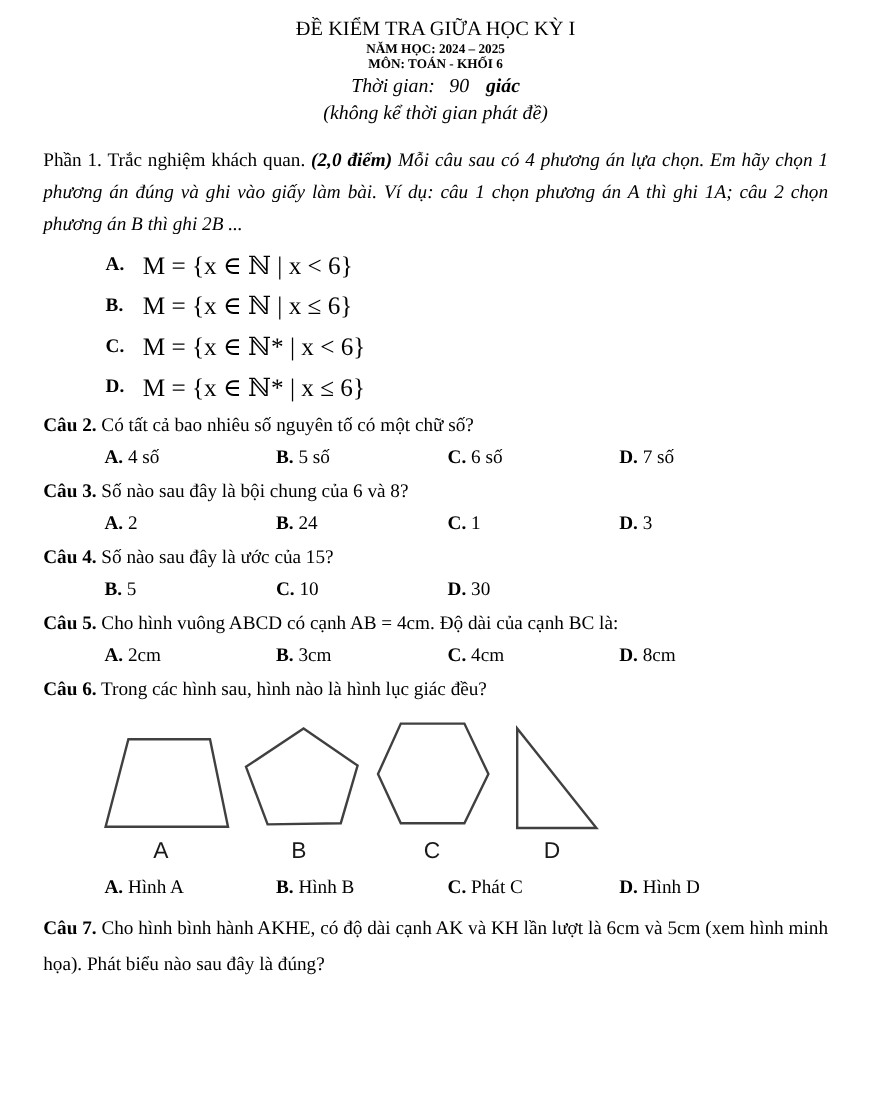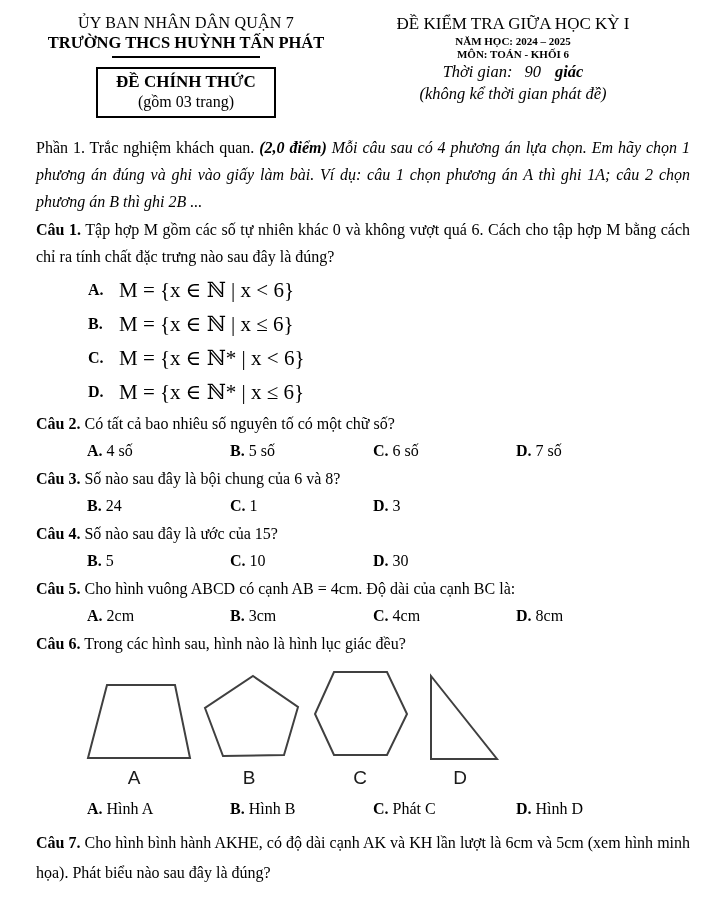--- a/index.html
+++ b/index.html
@@ -63,50 +63,37 @@
     font-family: "Liberation Sans", "DejaVu Sans", sans-serif;
     font-size: 19px; fill: #1a1a1a; text-anchor: middle;
   }
 </style>
 </head>
 <body>
 
 <div class="page">
 
   <div class="header">
-    <div class="h-left">
-      <div class="authority">ỦY BAN NHÂN DÂN QUẬN 7</div>
-      <div class="school">TRƯỜNG THCS HUỲNH TẤN PHÁT</div>
-      <div class="rule"></div>
-      <div class="stamp-box">
-        <div class="t">ĐỀ CHÍNH THỨC</div>
-        <div class="s">(gồm 03 trang)</div>
-      </div>
-    </div>
     <div class="h-right">
       <div class="b1">ĐỀ KIỂM TRA GIỮA HỌC KỲ I</div>
       <div class="b2">NĂM HỌC: 2024 – 2025</div>
       <div class="b3">MÔN: TOÁN - KHỐI 6</div>
       <div class="it">
         <span>Thời gian:</span><span class="num">90</span><span class="unit">giác</span>
       </div>
       <div class="it">(không kể thời gian phát đề)</div>
     </div>
   </div>
 
   <p class="para">
     <span class="bolded">Phần 1. Trắc nghiệm khách quan.</span>
     <span class="bi">(2,0 điểm)</span>
     <span class="ital">Mỗi câu sau có 4 phương án lựa chọn. Em hãy chọn 1 phương án đúng và ghi vào giấy làm bài. Ví dụ: câu 1 chọn phương án A thì ghi 1A; câu 2 chọn phương án B thì ghi 2B  ...</span>
   </p>
 
-  <p class="q">
-    <span class="qlabel">Câu 1.</span>
-    <span>Tập hợp M gồm các số tự nhiên khác 0 và không vượt quá 6. Cách cho tập hợp M bằng cách chỉ ra tính chất đặc trưng nào sau đây là </span><span class="bolded">đúng</span><span>?</span>
-  </p>
   <div class="mathopts">
     <div class="mrow">
       <b class="olet">A.</b>
       <span class="math">M = {x ∈ ℕ | x &lt; 6}</span>
     </div>
     <div class="mrow">
       <b class="olet">B.</b>
       <span class="math">M = {x ∈ ℕ | x ≤ 6}</span>
     </div>
     <div class="mrow">
@@ -128,20 +115,21 @@
     <span class="opt"><b class="olet">B.</b> <span>5 số</span></span>
     <span class="opt"><b class="olet">C.</b> <span>6 số</span></span>
     <span class="opt"><b class="olet">D.</b> <span>7 số</span></span>
   </div>
 
   <p class="q">
     <span class="qlabel">Câu 3.</span>
     <span>Số nào sau đây là bội chung của 6 và 8?</span>
   </p>
   <div class="optrow">
+    <span class="opt"><b class="olet">A.</b> <span>2</span></span>
     <span class="opt"><b class="olet">B.</b> <span>24</span></span>
     <span class="opt"><b class="olet">C.</b> <span>1</span></span>
     <span class="opt"><b class="olet">D.</b> <span>3</span></span>
   </div>
 
   <p class="q">
     <span class="qlabel">Câu 4.</span>
     <span>Số nào sau đây là ước của 15?</span>
   </p>
   <div class="optrow">

